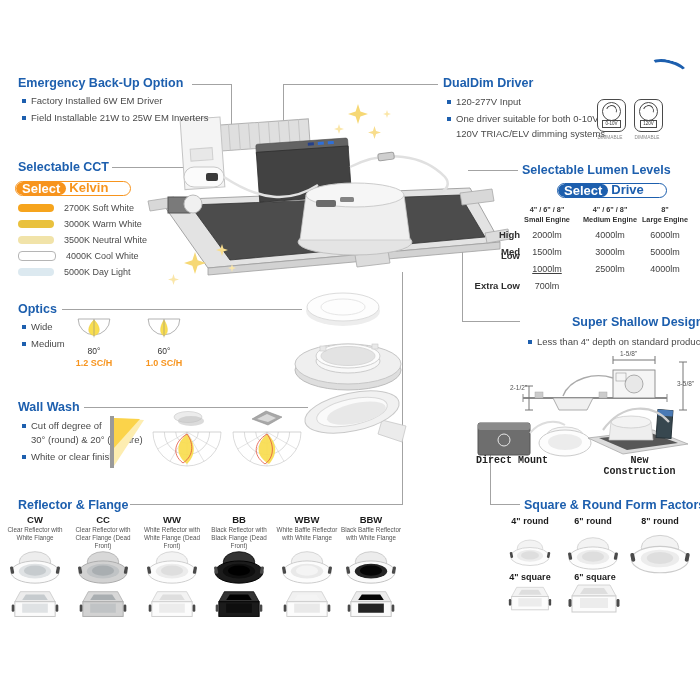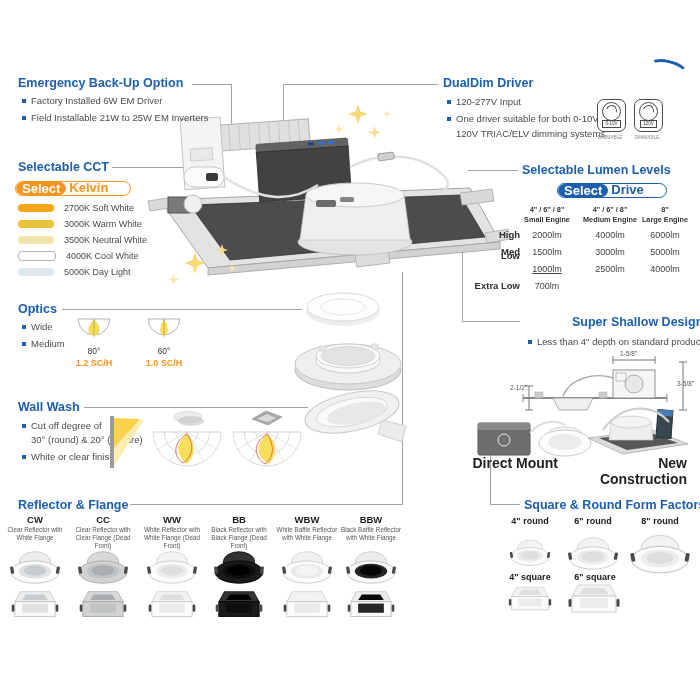--- a/index.html
+++ b/index.html
@@ -18,21 +18,21 @@
   .pill.orange{border:1.5px solid #f7941d;}  .pill.orange .seg1{background:#f7941d;} .pill.orange .seg2{color:#f7941d;}
   .pill.blue{border:1.5px solid #1d5fae;}    .pill.blue .seg1{background:#1d5fae;}   .pill.blue .seg2{color:#1d5fae;}
   .cct-row{position:absolute;left:18px;height:12px;display:flex;align-items:center;}
   .cct-swatch{width:36px;height:8px;border-radius:4px;display:inline-block;}
   .cct-label{font-size:9px;color:#4a4a4a;margin-left:10px;white-space:nowrap;}
   .angle-lbl{position:absolute;font-size:8.5px;color:#333;text-align:center;width:44px;}
   .sch-lbl{position:absolute;font-size:9px;font-weight:bold;color:#f7941d;text-align:center;width:60px;}
   .refl-col{position:absolute;width:66px;text-align:center;}
   .refl-code{position:absolute;top:0;width:100%;font-size:9.5px;font-weight:bold;color:#1a1a1a;}
   .refl-desc{position:absolute;top:12px;width:100%;font-size:6.3px;line-height:1.3;color:#555;}
-  .caption{position:absolute;font-size:14px;font-weight:bold;color:#222;text-align:right;}
+  .caption{position:absolute;font-size:10px;font-weight:bold;color:#222;text-align:center;font-family:Liberation Mono, monospace;}
   .ff-lbl{position:absolute;font-size:9px;font-weight:bold;color:#1a1a1a;text-align:center;}
   .dim-lbl{position:absolute;font-size:6.5px;color:#555;white-space:nowrap;}
   .lum-h{position:absolute;width:64px;text-align:center;font-size:7.3px;font-weight:bold;color:#333;line-height:1.35;}
   .lum-r{position:absolute;width:80px;text-align:right;font-size:9.5px;font-weight:bold;color:#2e2e2e;}
   .lum-v{position:absolute;width:64px;text-align:center;font-size:9px;color:#3f3f3f;}
   .star{position:absolute;clip-path:polygon(50% 0,62% 38%,100% 50%,62% 62%,50% 100%,38% 62%,0 50%,38% 38%);}
   .logo-txt{position:absolute;font-size:22px;font-weight:bold;color:#3f3f3f;letter-spacing:0px;}
   .logo-arc{position:absolute;width:34px;height:13px;border:3px solid transparent;border-top:3px solid #1d5fae;
             border-radius:50%;transform:rotate(14deg);}
   .dim-badge{position:absolute;width:27px;height:31px;border:1.6px solid #4a4a4a;border-radius:7px;background:#fff;}

